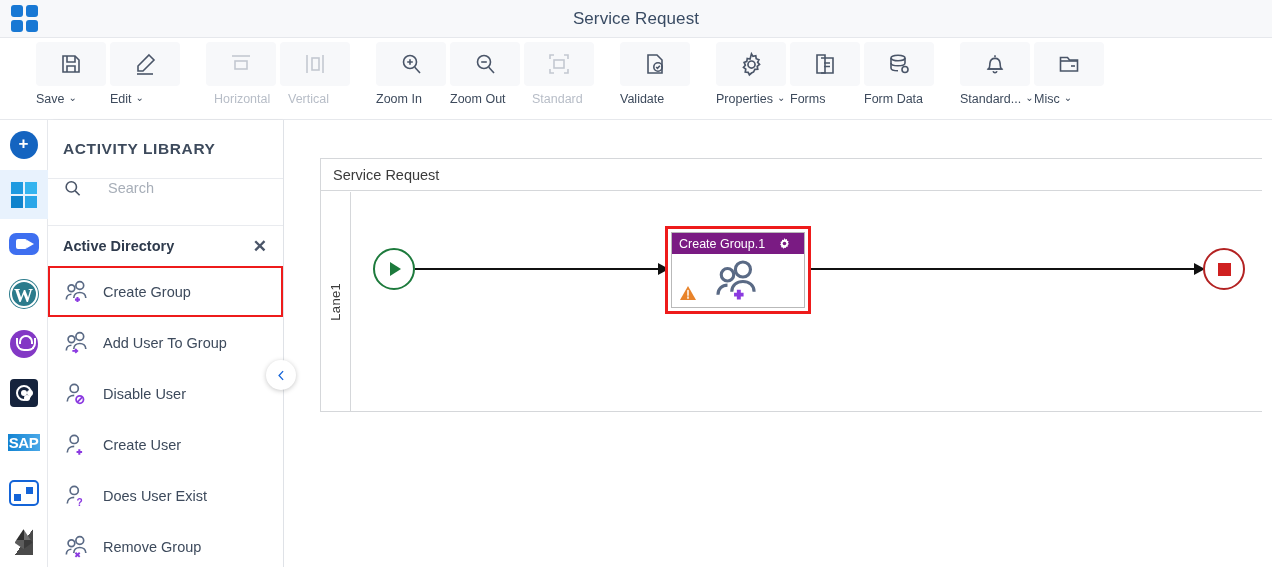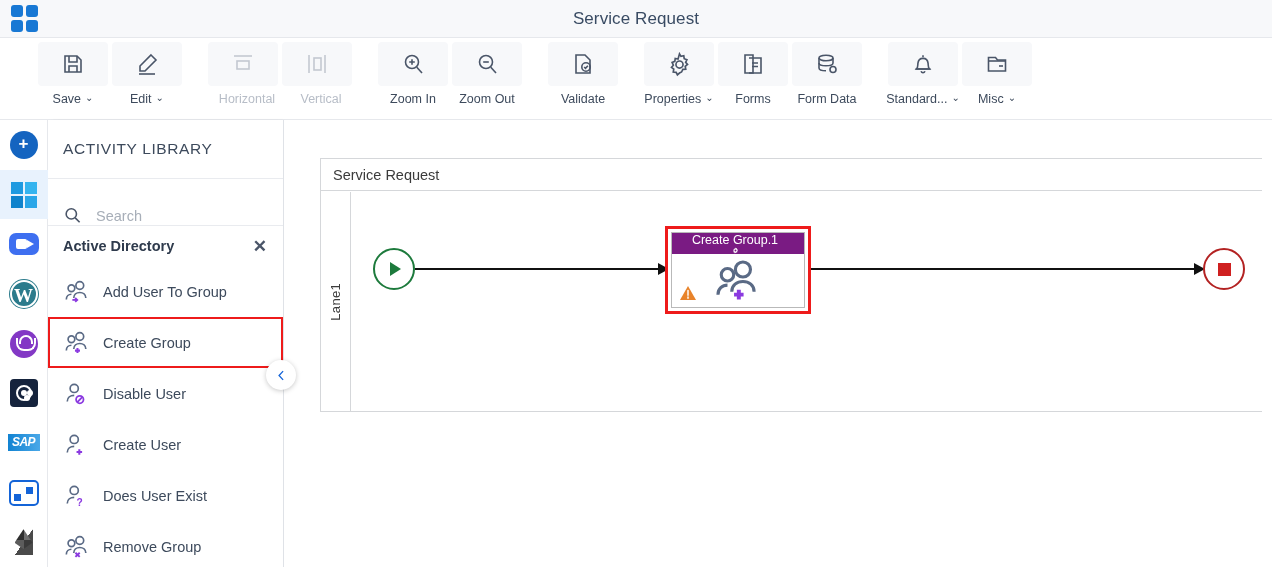--- a/index.html
+++ b/index.html
@@ -30,21 +30,21 @@
 
   
   .toolbar {
     position:absolute; left:0; top:38px; width:1272px; height:82px;
     background:#fff; border-bottom:1px solid #e6e8ec;
     display:flex; align-items:flex-start;
   }
   .tb-sep { width:22px; }
   .tb-item {
     width:74px; height:74px; margin-top:4px;
-    display:flex; flex-direction:column; align-items:center; justify-content:flex-start;
+    display:flex; flex-direction:column; justify-content:flex-start;
     cursor:pointer; user-select:none;
   }
   .tb-icon {
     width:70px; height:44px; background:#f7f8fa; border-radius:4px;
     display:flex; align-items:center; justify-content:center;
   }
   .tb-label {
     margin-top:6px; font-size:12.5px; color:#3d4a5c; white-space:nowrap;
     display:flex; align-items:center; gap:4px;
   }
@@ -77,41 +77,41 @@
   .wp-ic { width:28px; height:28px; border-radius:50%; background:#2b7b8c; color:#fff;
            font-size:19px; font-family:"Liberation Serif", serif; font-weight:700; text-align:center; line-height:27px;
            border:2px solid #fff; box-shadow:0 0 0 1px #2b7b8c; }
   .hs-ic { width:28px; height:28px; border-radius:50%; background:#8338c5; position:relative; }
   .hs-ic:after{ content:""; position:absolute; left:6px; top:8px; width:16px; height:11px; border:2.5px solid #fff; border-bottom-left-radius:8px; border-bottom-right-radius:8px; border-top:none;}
   .hs-ic:before{ content:""; position:absolute; left:9px; top:5px; width:10px; height:7px; border:2.5px solid #fff; border-bottom:none; border-top-left-radius:7px; border-top-right-radius:7px;}
   .sn-ic { width:28px; height:28px; background:#15233c; border-radius:4px; display:flex; align-items:center; justify-content:center; }
   .sn-ic span { width:16px; height:16px; border:2px solid #fff; border-radius:50%; display:block; position:relative; }
   .sn-ic span:after { content:""; position:absolute; left:3px; top:3px; width:6px; height:6px; background:#fff; border-radius:50%; box-shadow:6px 0 0 #fff, 0 0 0 0 #fff, 3px 5px 0 #fff;}
   .sap-ic { width:32px; height:17px; background:linear-gradient(90deg,#1283d2,#4aa8e8); color:#fff;
-            font-size:12px; font-weight:700; font-style:italic; text-align:center; line-height:17px; letter-spacing:-0.5px; }
+            font-size:15px; font-weight:700; text-align:center; line-height:17px; letter-spacing:-0.5px; }
   .pa-ic { width:30px; height:26px; border:2.5px solid #1464d8; border-radius:5px; position:relative; }
   .pa-ic:after { content:""; position:absolute; left:3px; top:12px; width:7px; height:7px; background:#1464d8; }
   .pa-ic:before { content:""; position:absolute; right:4px; top:5px; width:7px; height:7px; background:#1464d8; }
   .eth-ic { width:18px; height:26px; background:
       linear-gradient(to bottom right, transparent 49.5%, #4a4a4a 50%) no-repeat; position:relative; }
   .eth-ic:after{ content:""; position:absolute; inset:0;
       background: conic-gradient(from 180deg at 50% 42%, #5c5c5c 0 25%, #2e2e2e 0 50%, #6e6e6e 0 75%, #3a3a3a 0 100%);
       clip-path: polygon(50% 0, 100% 52%, 50% 76%, 0 52%); }
 
   
   .lib {
     position:absolute; left:48px; top:120px; width:236px; height:447px;
     background:#fff; border-right:1px solid #dfe2e7;
     box-shadow: 2px 0 5px -3px rgba(0,0,0,0.18);
     overflow:hidden;
   }
   .lib-title { height:58px; display:flex; align-items:center; padding-left:15px;
-               font-size:15.5px; color:#3d4a5c; letter-spacing:0.6px; font-weight:400; }
+               font-size:15.5px; color:#3d4a5c; letter-spacing:0.6px; font-weight:700; }
   .lib-search { height:48px; border-top:1px solid #e9ebef; border-bottom:1px solid #e9ebef;
-                display:flex; align-items:flex-end; padding-left:15px; gap:12px; }
+                display:flex; align-items:flex-start; padding-left:15px; gap:24px; }
   .lib-search input {
     border:none; outline:none; font-size:14.5px; color:#444; width:160px;
     font-family:"Liberation Sans", sans-serif; background:transparent;
   }
   .lib-search input::placeholder { color:#a7aeb8; }
   .grp-head { height:40px; display:flex; align-items:center; justify-content:space-between;
               padding:0 16px 0 15px; font-size:14.5px; color:#2f3b4d; font-weight:600; }
   .grp-close { color:#4a5568; font-size:17px; cursor:pointer; line-height:1; }
   .lib-row { height:51px; display:flex; align-items:center; gap:13px; padding-left:16px;
              font-size:14.5px; color:#3d4a5c; cursor:pointer; position:relative; }
@@ -163,21 +163,21 @@
   .flow1:after { content:""; position:absolute; right:-2px; top:-5px;
                  border-left:11px solid #111; border-top:6px solid transparent; border-bottom:6px solid transparent; }
   .flow2 { position:absolute; left:460px; top:76px; width:392px; height:2px; background:#111; }
   .flow2:after { content:""; position:absolute; right:-2px; top:-5px;
                  border-left:11px solid #111; border-top:6px solid transparent; border-bottom:6px solid transparent; }
 
   .task-wrap { position:absolute; left:314px; top:34px; width:146px; height:88px;
                border:3px solid #ee1b1b; background:#fff; padding:3px; }
   .task { width:100%; height:100%; border:1px solid #b9b9b9; background:#fff; position:relative; }
   .task-head { height:21px; background:#7a1b83; display:flex; align-items:center;
-               justify-content:space-between; padding:0 13px 0 7px;flex-direction:column; }
+               justify-content:space-between; padding:0 13px 0 7px; }
   .task-name { font-size:12.5px; color:#fff; }
   .gear-sm { width:13px; height:13px; }
   .task-body { position:relative; height:calc(100% - 21px); display:flex; align-items:center; justify-content:center; }
   .warn-ic { position:absolute; left:7px; bottom:6px; width:18px; height:16px; }
 
   .scroll-track { position:absolute; right:0; top:0; width:10px; bottom:0; background:#fff; }
 </style>
 </head>
 <body>
 
@@ -263,20 +263,29 @@
       <div class="tb-icon">
         <svg width="24" height="24" viewBox="0 0 24 24">
             <circle cx="11" cy="10" r="6.5"></circle>
             <path d="M15.8 15.2L21 21"></path>
             <path d="M8.2 10h5.6"></path>
           </svg>
       </div>
       <div class="tb-label">Zoom Out</div>
     </div>
 
+    <div class="tb-item disabled">
+      <div class="tb-icon">
+        <svg width="24" height="24" viewBox="0 0 24 24">
+            <path d="M3 7V3h4M17 3h4v4M21 17v4h-4M7 21H3v-4"></path>
+            <rect x="7" y="8" width="10" height="8"></rect>
+          </svg>
+      </div>
+      <div class="tb-label">Standard</div>
+    </div>
 
 
     <div class="tb-sep"></div>
 
     <div class="tb-item">
       <div class="tb-icon">
         <svg width="24" height="24" viewBox="0 0 24 24">
             <path d="M5 3h9l5 5v13H5z"></path>
             <circle cx="15" cy="15" r="4.2"></circle>
             <path d="M13.2 15l1.3 1.4 2.4-2.6"></path>
@@ -399,43 +408,43 @@
       <svg width="19" height="19" viewBox="0 0 24 24" fill="none" stroke="#4a5568" stroke-width="2">
           <circle cx="10.5" cy="10" r="6.5"></circle>
           <path d="M15.4 15L21 20.6"></path>
         </svg>
       <input type="text" placeholder="Search" style="">
     </div>
 
     <div class="grp-head">
       <span>Active Directory</span>
       <span class="grp-close">✕</span>
+    </div>
+
+    <div class="lib-row selected">
+      <svg width="26" height="26" viewBox="0 0 28 28" fill="none">
+        <circle cx="17" cy="7" r="4.2" stroke="#5a6a85" stroke-width="1.8"></circle>
+        <path d="M10.5 20.5c0-3.7 3-6 6.5-6s6.5 2.3 6.5 6" stroke="#5a6a85" stroke-width="1.8"></path>
+        <circle cx="8" cy="10" r="3.6" stroke="#5a6a85" stroke-width="1.8"></circle>
+        <path d="M2.5 22c0-3.4 2.5-5.6 5.5-5.6" stroke="#5a6a85" stroke-width="1.8"></path>
+        <path d="M11.8 22.2h5.4M14.5 19.5v5.4" stroke="#8b3ae0" stroke-width="2.2"></path>
+      </svg>
+      <span>Create Group</span>
     </div>
 
     <div class="lib-row">
       <svg width="26" height="26" viewBox="0 0 28 28" fill="none">
         <circle cx="17" cy="7" r="4.2" stroke="#5a6a85" stroke-width="1.8"></circle>
         <path d="M10.5 20.5c0-3.7 3-6 6.5-6s6.5 2.3 6.5 6" stroke="#5a6a85" stroke-width="1.8"></path>
         <circle cx="8" cy="10" r="3.6" stroke="#5a6a85" stroke-width="1.8"></circle>
         <path d="M2.5 22c0-3.4 2.5-5.6 5.5-5.6" stroke="#5a6a85" stroke-width="1.8"></path>
         <path d="M9 22.5h5" stroke="#8b3ae0" stroke-width="2"></path>
         <path d="M12 20.5l2.2 2-2.2 2" stroke="#8b3ae0" stroke-width="2" fill="none"></path>
       </svg>
       <span>Add User To Group</span>
-    </div>
-
-    <div class="lib-row selected">
-      <svg width="26" height="26" viewBox="0 0 28 28" fill="none">
-        <circle cx="17" cy="7" r="4.2" stroke="#5a6a85" stroke-width="1.8"></circle>
-        <path d="M10.5 20.5c0-3.7 3-6 6.5-6s6.5 2.3 6.5 6" stroke="#5a6a85" stroke-width="1.8"></path>
-        <circle cx="8" cy="10" r="3.6" stroke="#5a6a85" stroke-width="1.8"></circle>
-        <path d="M2.5 22c0-3.4 2.5-5.6 5.5-5.6" stroke="#5a6a85" stroke-width="1.8"></path>
-        <path d="M11.8 22.2h5.4M14.5 19.5v5.4" stroke="#8b3ae0" stroke-width="2.2"></path>
-      </svg>
-      <span>Create Group</span>
     </div>
 
     <div class="lib-row">
       <svg width="26" height="26" viewBox="0 0 28 28" fill="none">
         <circle cx="11" cy="8" r="4.4" stroke="#5a6a85" stroke-width="1.8"></circle>
         <path d="M3.5 22c0-4 3.4-6.5 7.5-6.5" stroke="#5a6a85" stroke-width="1.8"></path>
         <circle cx="17" cy="20" r="4" stroke="#8b3ae0" stroke-width="1.9"></circle>
         <path d="M14.4 22.7l5.2-5.4" stroke="#8b3ae0" stroke-width="1.9"></path>
       </svg>
       <span>Disable User</span>

